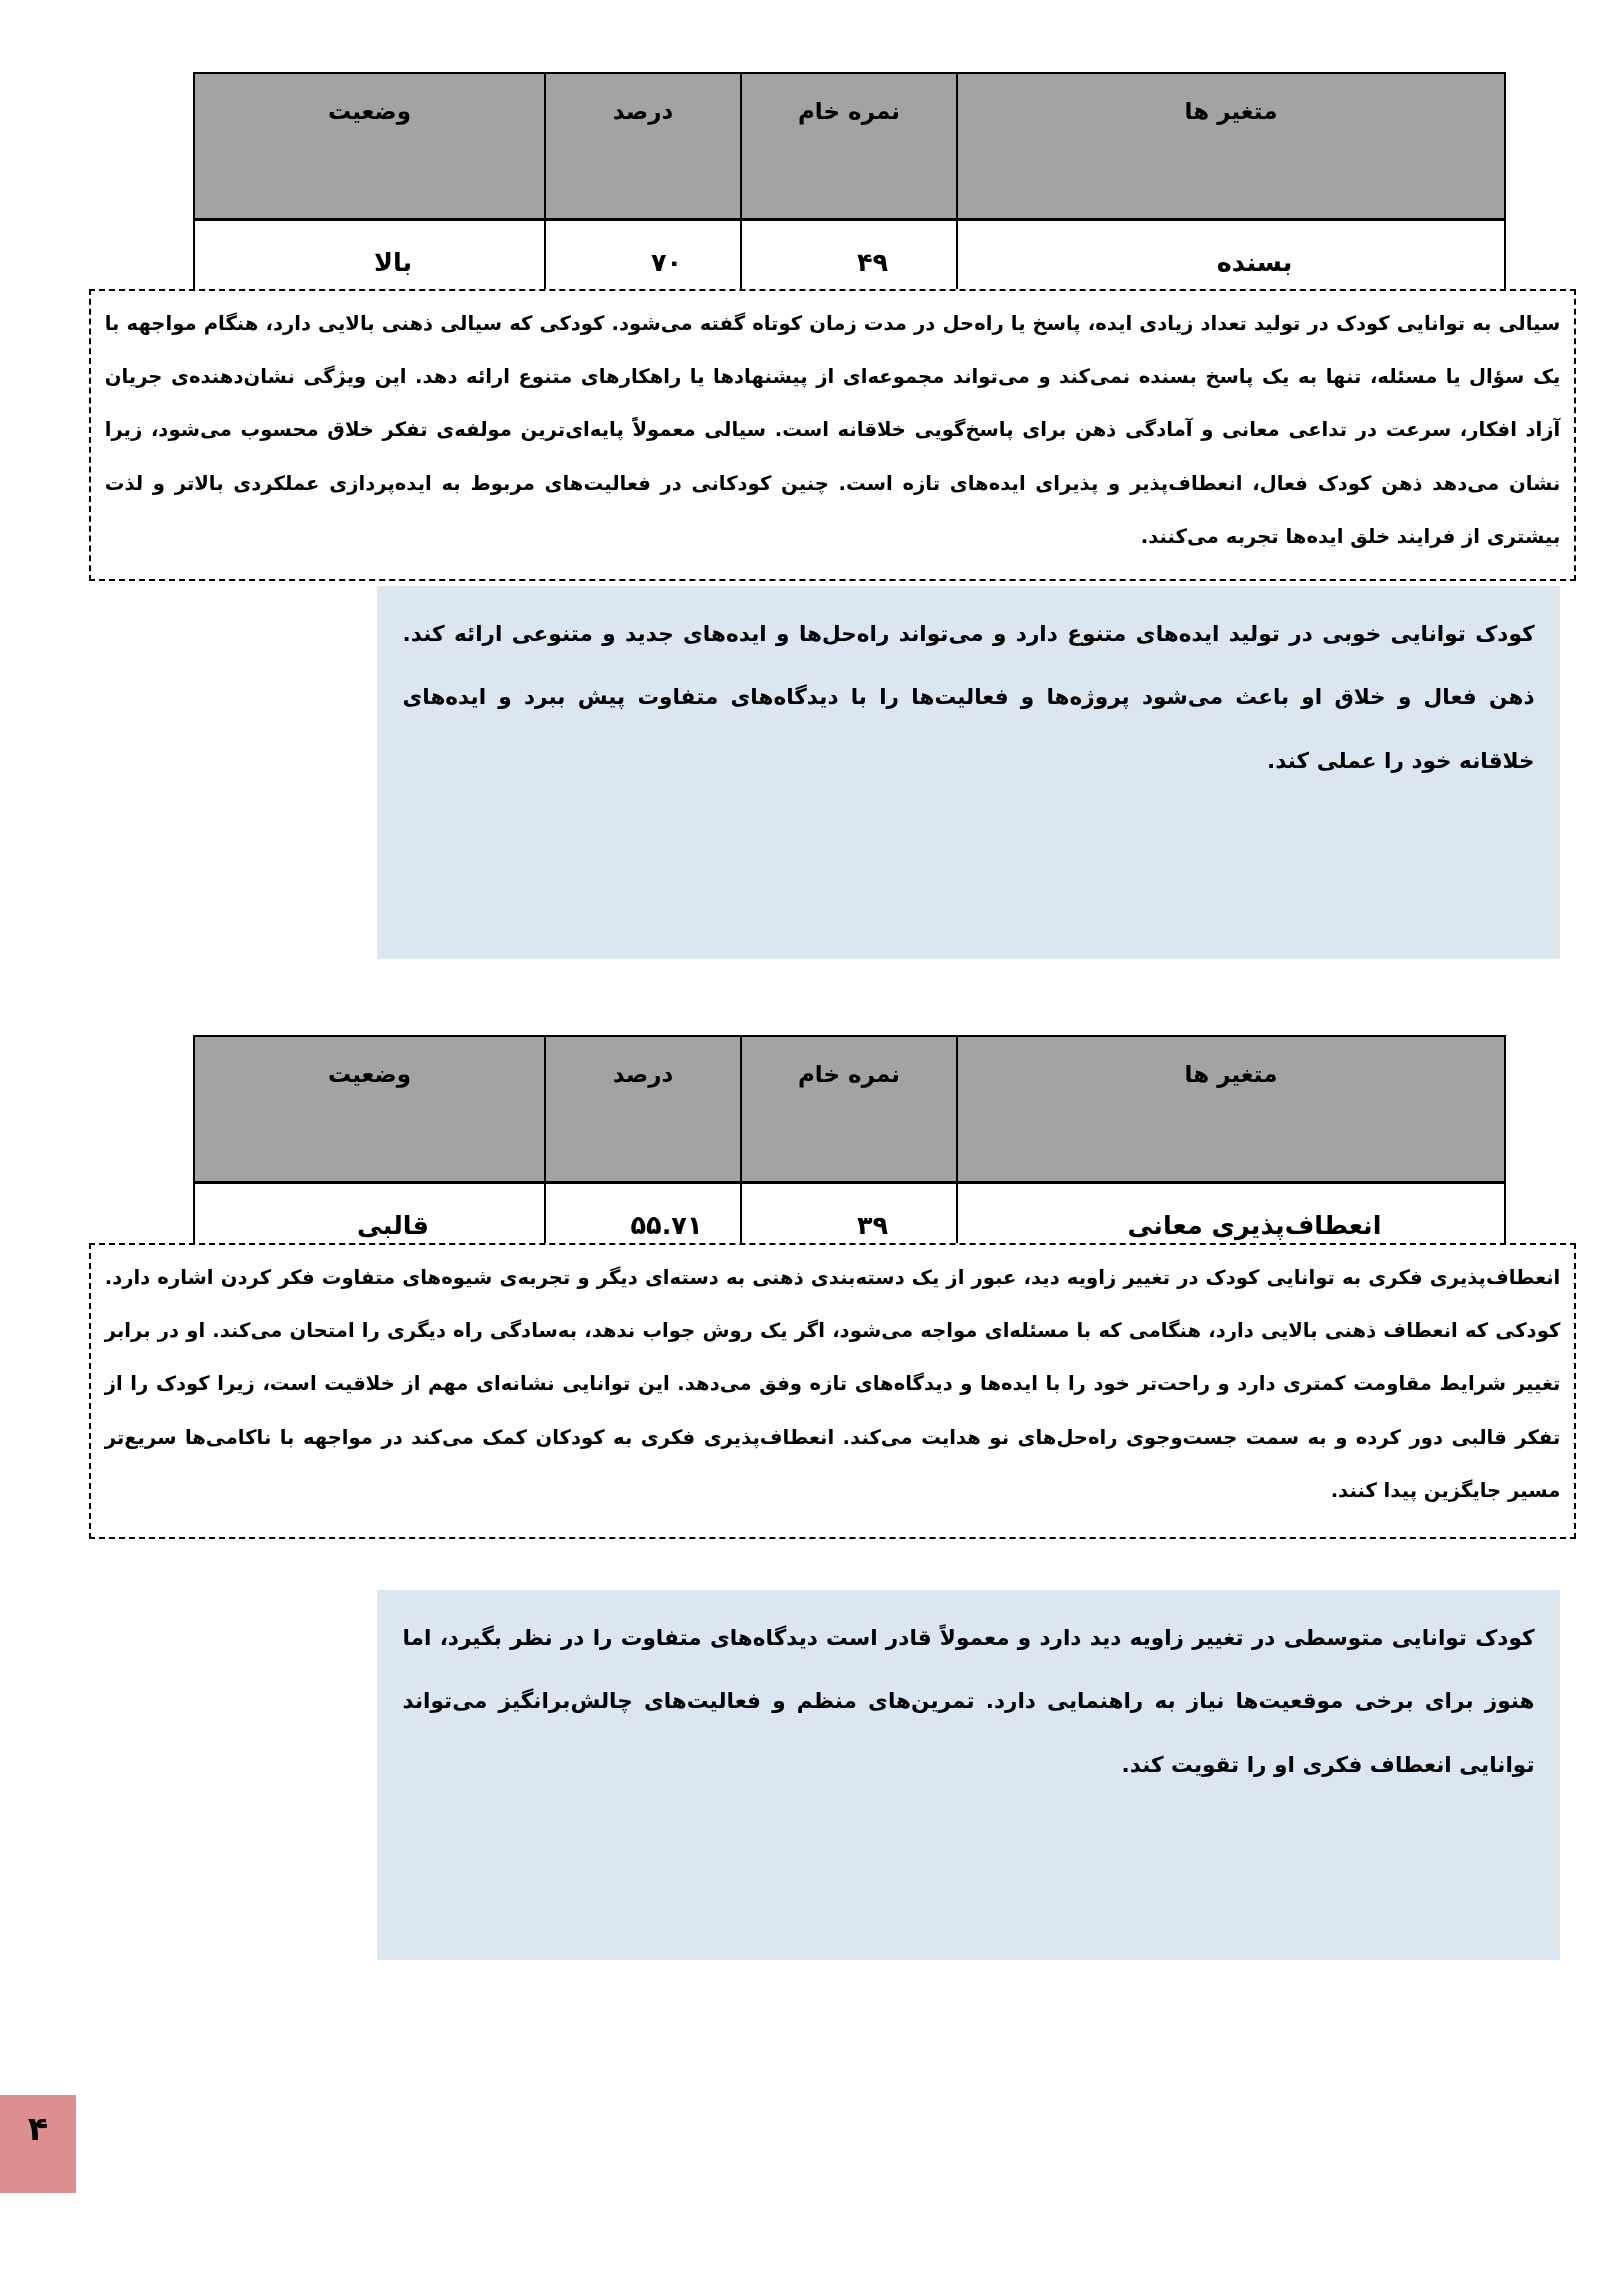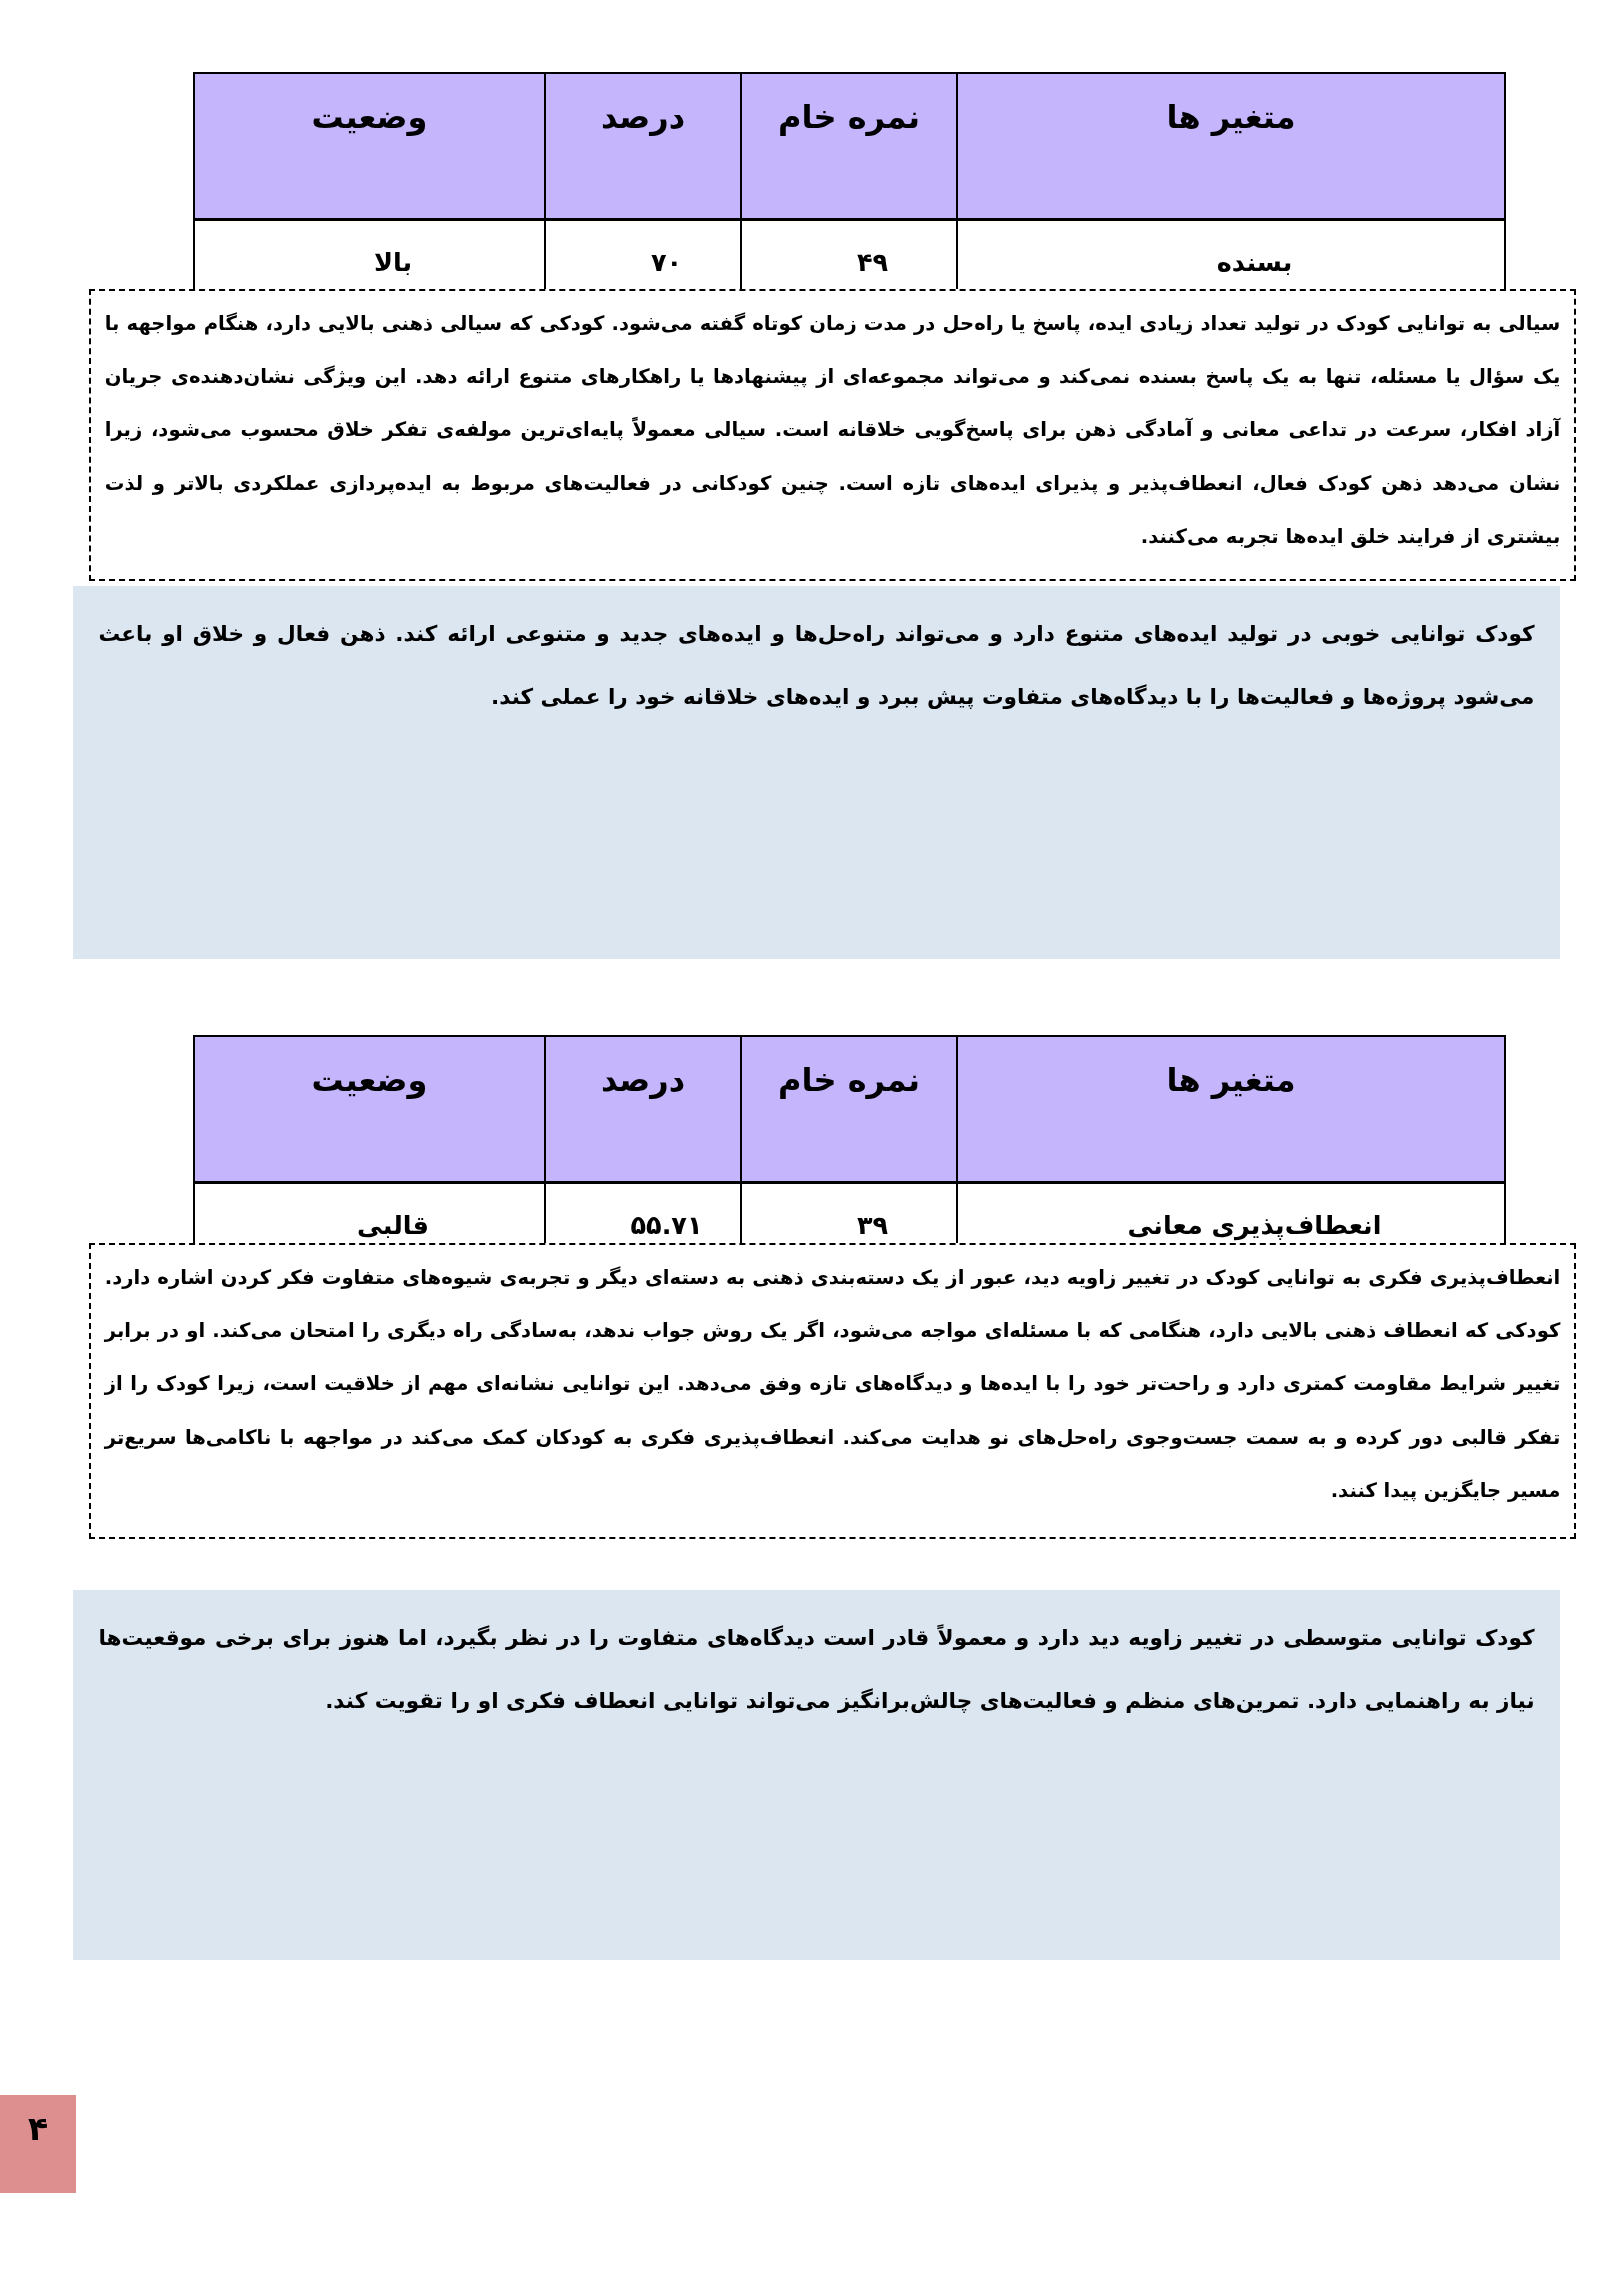--- a/index.html
+++ b/index.html
@@ -36,25 +36,25 @@
   table.score-table col.c-percent  { width: 196px; }
   table.score-table col.c-status   { width: 351px; }
 
   table.score-table th,
   table.score-table td {
     border: 2px solid #000;
     text-align: center;
     font-weight: bold;
   }
   table.score-table th {
-    background: #c4b5fd;
+    background: #a3a3a3;
     height: 119px;
     vertical-align: top;
     padding-top: 23.5px;
-    font-size: 32px;
+    font-size: 23px;
   }
   table.score-table td {
     background: #ffffff;
     height: 80px;
     vertical-align: middle;
     font-size: 25.5px;
     padding-left: 48px;
   }
   table.score-table thead tr { border-bottom: 3.9px solid #000; }
   table.score-table { border: 2.9px solid #000; }
@@ -77,21 +77,21 @@
     line-height: 2.72;
     text-align: justify;
   }
   #desc-fluency     { top: 289px;  height: 292px; }
   #desc-flexibility { top: 1243px; height: 296px; }
 
   
   .note-box {
     position: absolute;
     right: 61px;
-    width: 1487px;
+    width: 1183px;
     box-sizing: border-box;
     background: #dce6f1;
     padding: 15.7px 25.5px;
     font-size: 21.6px;
     font-weight: bold;
     line-height: 2.95;
     text-align: justify;
     margin-left: 40px;
   }
   #note-fluency     { top: 586px;  height: 373px; }

